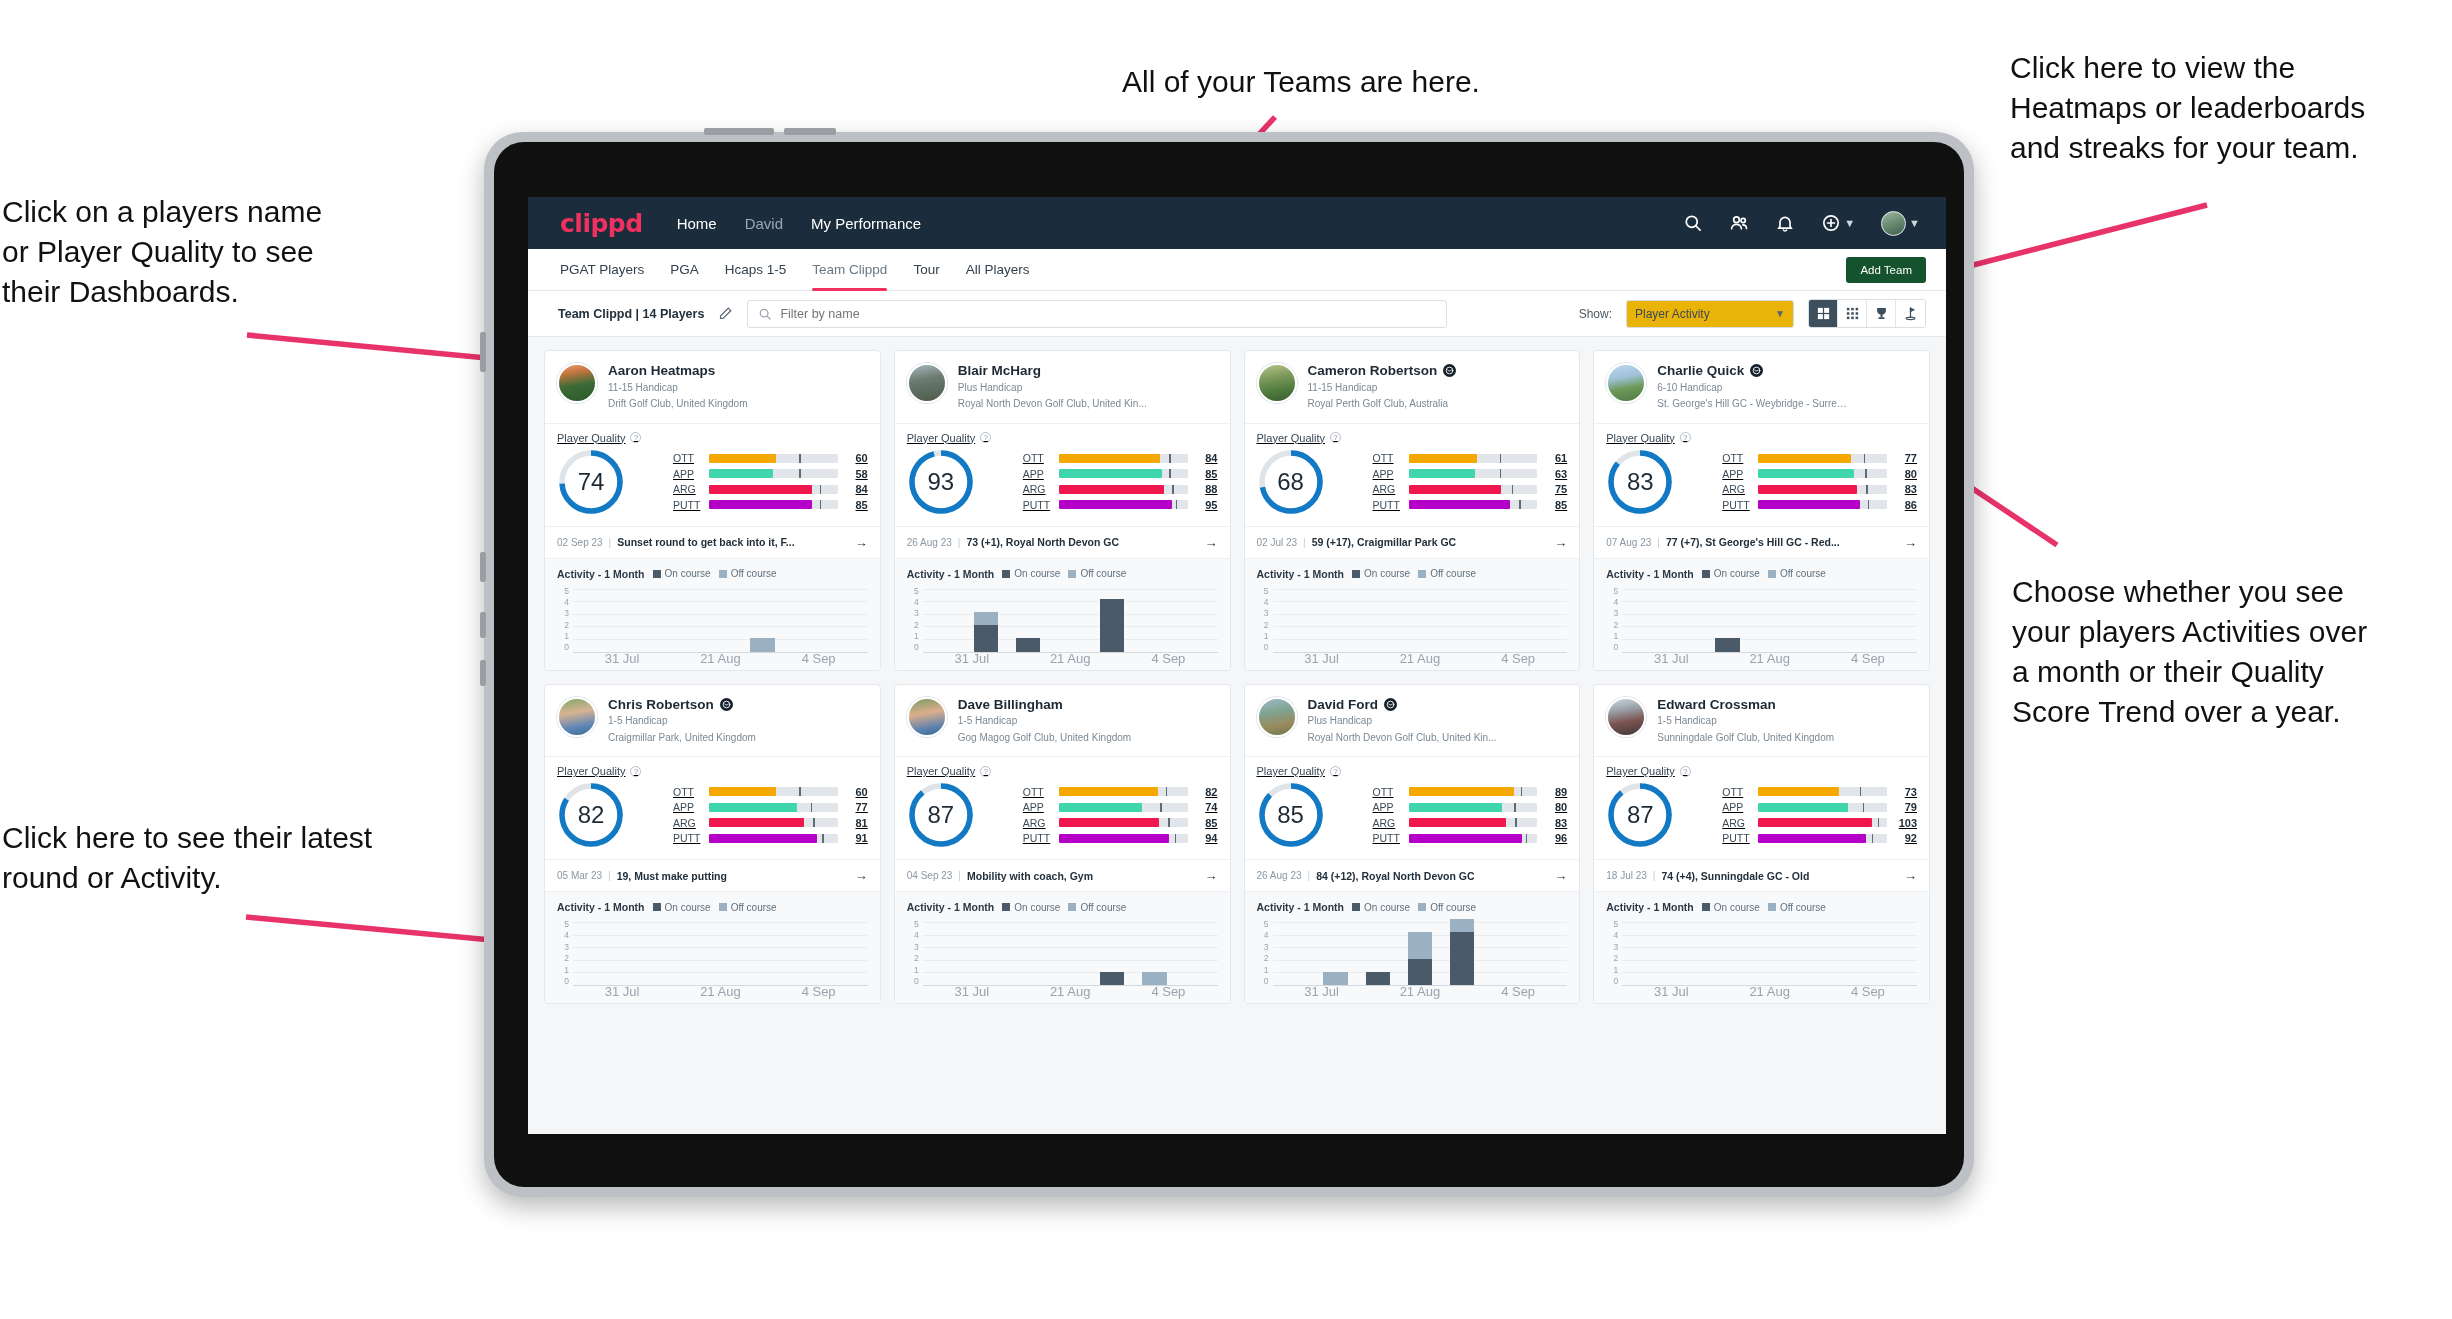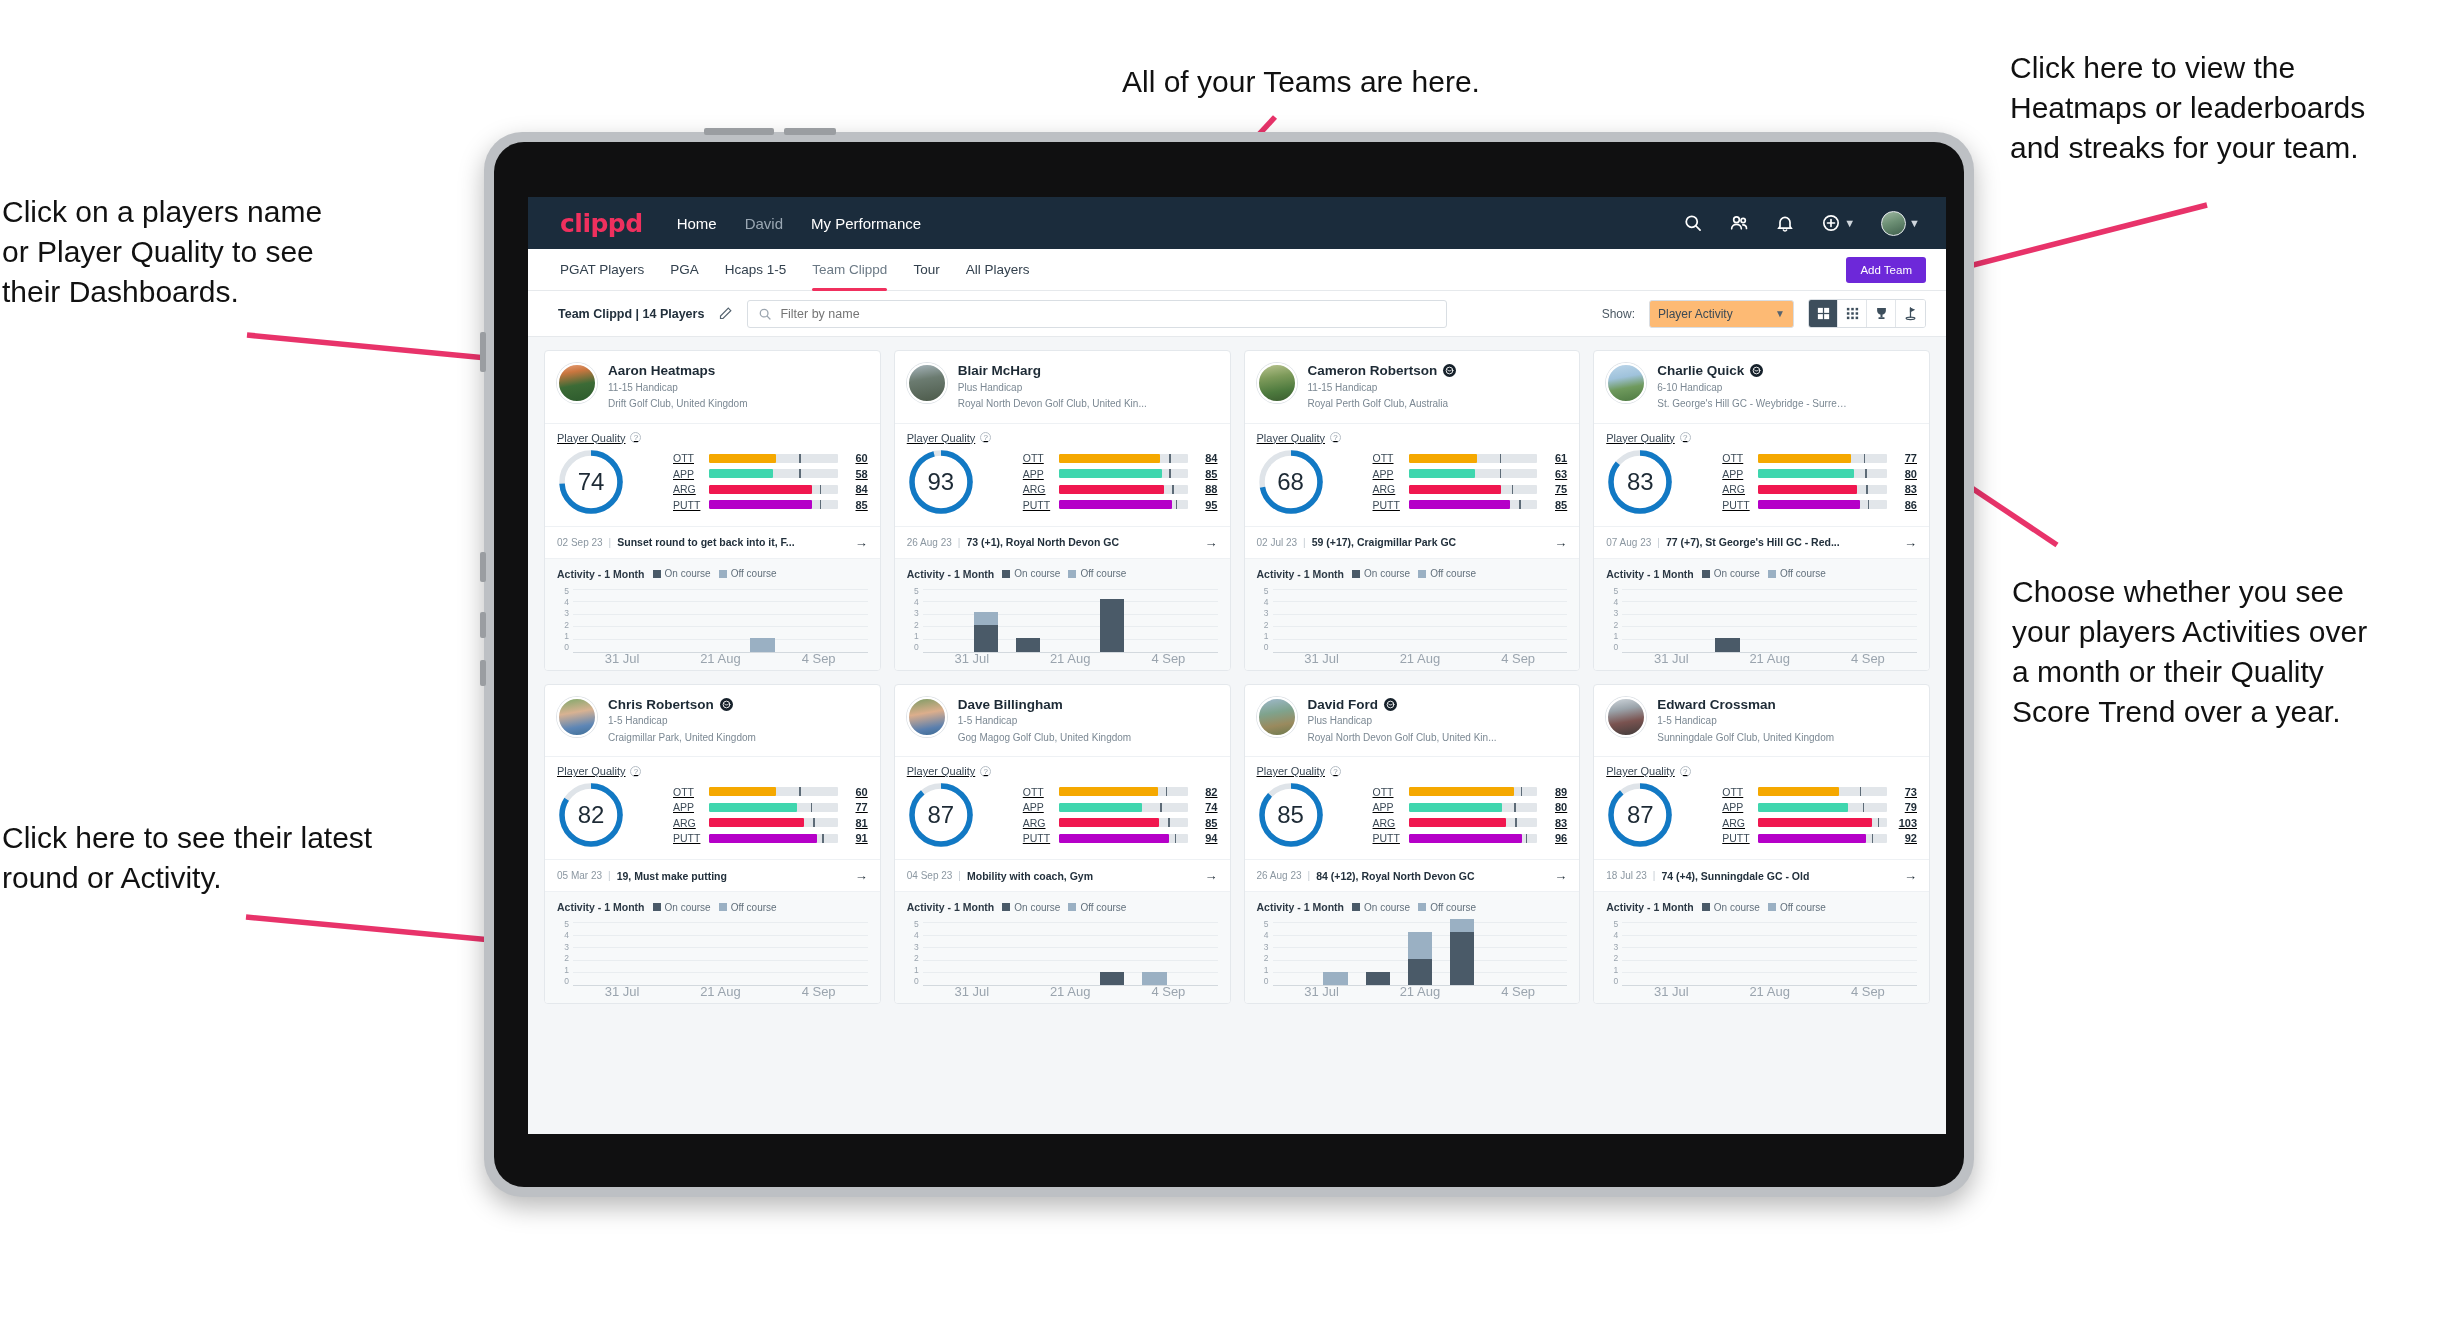--- a/index.html
+++ b/index.html
@@ -90,21 +90,21 @@
     font-size:13.5px; color:#33414e; margin-right:26px;
     position:relative; height:42px; display:flex; align-items:center;
   }
   .tab.active { color:#6b7985; }
   .tab.active:after {
     content:""; position:absolute; left:0; right:0; bottom:0;
     height:3px; background:#f0305e; border-radius:2px;
   }
   .add-team {
     margin-left:auto;
-    background:#6d28d9; color:#ffffff;
+    background:#14532d; color:#ffffff;
     font-size:11.5px; padding:7px 14px; border-radius:3px;
     border:none; cursor:pointer;
   }
 
   
   .filterbar {
     height:46px; background:#ffffff;
     display:flex; align-items:center;
     padding:0 20px 0 30px; gap:14px;
     border-bottom:1px solid #e6e9ec;
@@ -118,22 +118,22 @@
     max-width:700px;
   }
   .search-box .sicon { width:14px; height:14px; color:#9aa4ae; }
   .search-box .sicon svg { width:100%; height:100%; }
   .search-input {
     border:none; outline:none; flex:1; font-size:12.5px; color:#6a7782;
     font-family:"Liberation Sans", sans-serif; background:transparent;
   }
   .show-label { font-size:12px; color:#4b5863; margin-left:auto; }
   .select-box {
-    width:145px; height:28px; border:1px solid #d9dee3; border-radius:3px;
-    display:flex; align-items:center; padding:0 8px; background:#fdba74;
+    width:168px; height:28px; border:1px solid #d9dee3; border-radius:3px;
+    display:flex; align-items:center; padding:0 8px; background:#eab308;
     font-size:12px; color:#3c4a56;
   }
   .select-box .sc { margin-left:auto; font-size:10px; color:#55636f; }
   .viewtoggle { display:flex; border:1px solid #d9dee3; border-radius:3px; overflow:hidden; height:29px; }
   .vt {
     width:29px; height:100%; display:flex; align-items:center; justify-content:center;
     border-right:1px solid #e1e5e9; background:#ffffff; color:#3d4e5c; cursor:pointer;
   }
   .vt:last-child { border-right:none; }
   .vt.active { background:#3d4e5c; color:#ffffff; }

